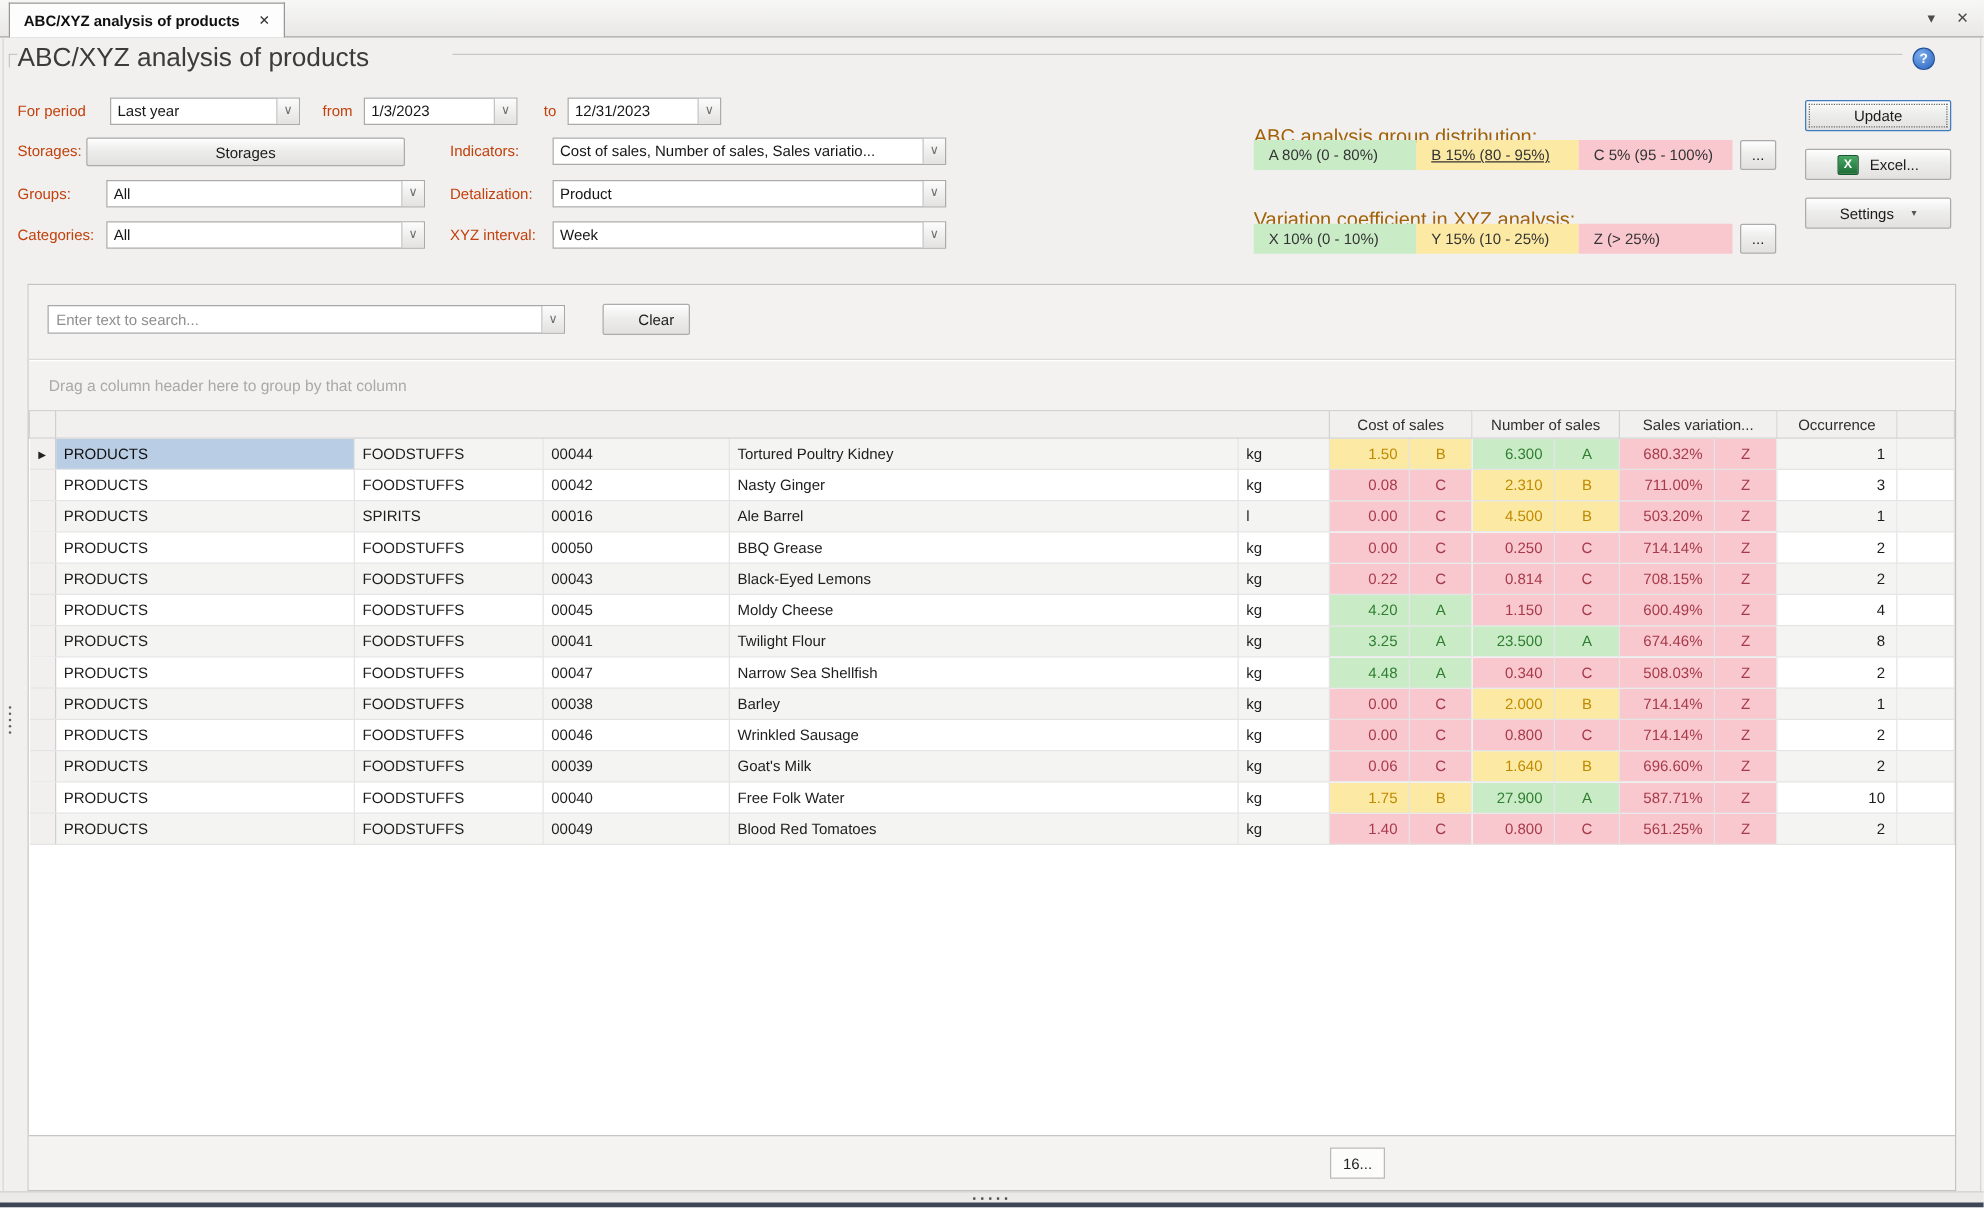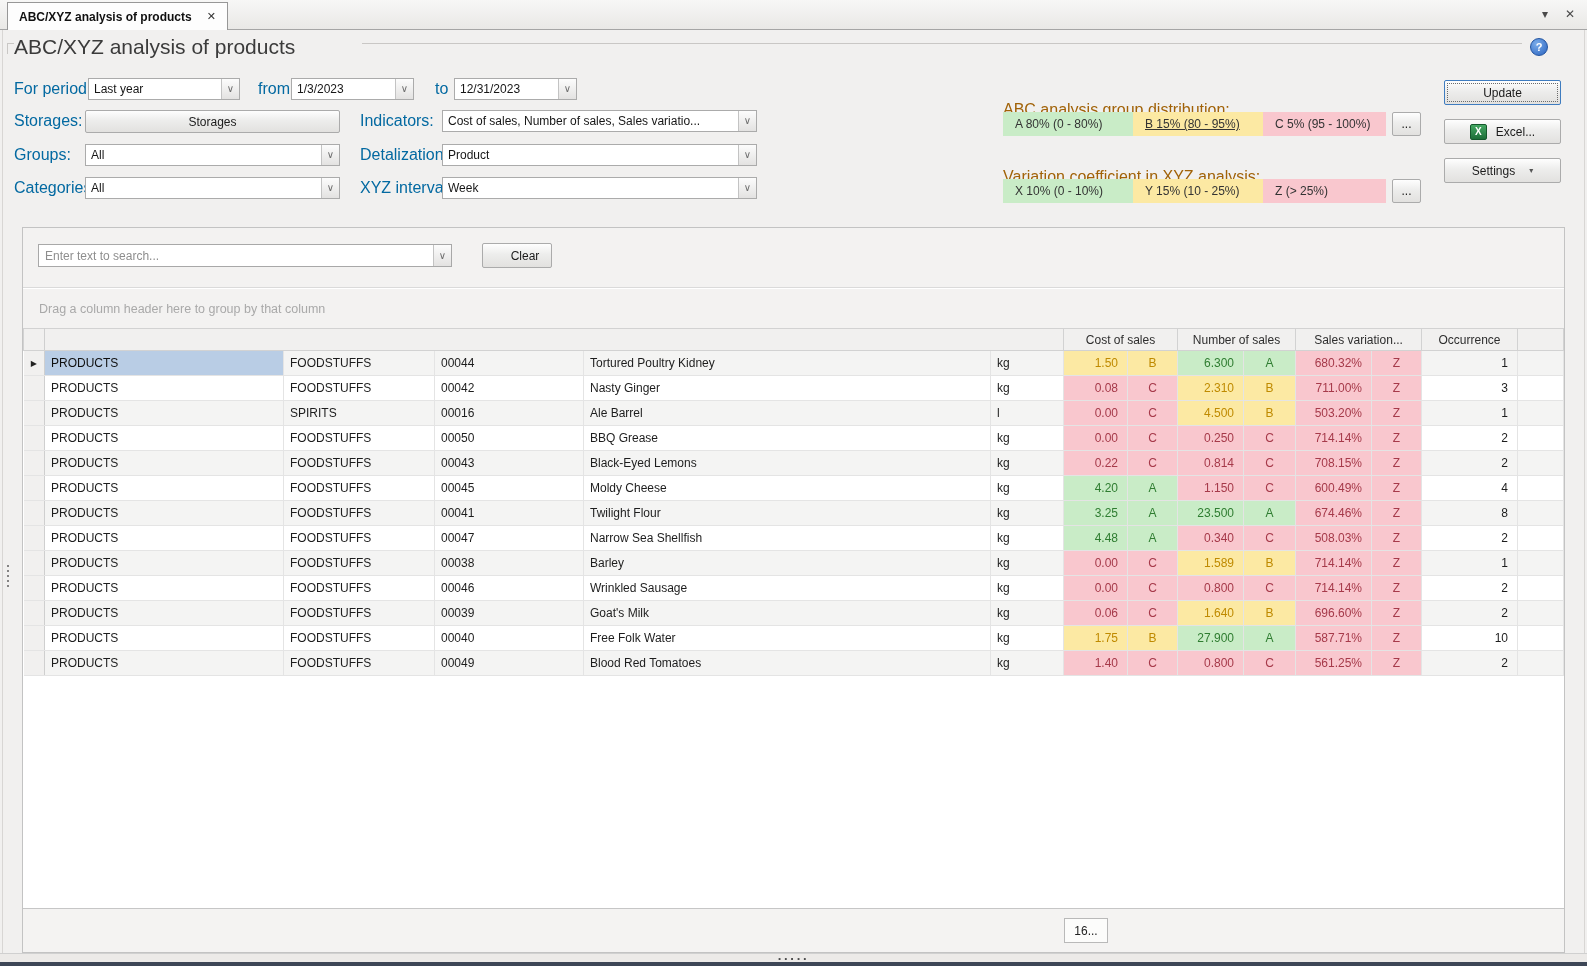--- a/index.html
+++ b/index.html
@@ -24,21 +24,21 @@
   
   .page-title { position:absolute; left:14px; top:35px; font-size:21px; color:#3b3b3b; }
   .gb-corner-h { position:absolute; left:7px; top:43px; width:7px; height:1px; background:#c9c7c5; }
   .gb-corner-v { position:absolute; left:7px; top:43px; width:1px; height:11px; background:#c9c7c5; }
   .gb-line { position:absolute; left:362px; top:43px; width:1160px; height:1px; background:#c9c7c5; }
   .help-btn { position:absolute; left:1530px; top:38px; width:18px; height:18px; border-radius:50%;
     background:radial-gradient(circle at 35% 30%,#7badea,#2b64c0); border:1px solid #2153a0;
     color:#fff; font-size:11px; font-weight:bold; display:flex; align-items:center; justify-content:center; }
 
   
-  .flabel { position:absolute; height:22px; display:flex; align-items:center; font-size:16px; color:#0369a1; }
+  .flabel { position:absolute; height:22px; display:flex; align-items:center; font-size:12px; color:#c2410c; }
   .combo { position:absolute; height:22px; background:#fff; border:1px solid #ababab; display:flex; }
   .combo .cval { flex:1; font-size:12px; color:#161616; padding:0 5px; display:flex;
     align-items:center; white-space:nowrap; overflow:hidden; }
   .dd { width:18px; border-left:1px solid #c3c3c3; background:linear-gradient(#fcfcfc,#e3e2e1);
     color:#6e6e6e; display:flex; align-items:center; justify-content:center;
     font-size:10px; line-height:1; flex:0 0 auto; }
   .btn { display:flex; align-items:center; justify-content:center; border:1px solid #ababab;
     background:linear-gradient(#fefefe,#ededec 45%,#e2e1df); font-size:12px; color:#1b1b1b; border-radius:2px; }
   .pos { position:absolute; }
   .btn-update { border-color:var(--focus-border); outline:1px dotted #6b6b6b; outline-offset:-4px; }
@@ -135,21 +135,21 @@
   <span class="cval">1/3/2023</span>
   <span class="dd">∨</span>
 </div>
 <div class="flabel" style="left:435px; top:78px;">to</div>
 <div class="combo" style="left:454px; top:78px; width:123px;">
   <span class="cval">12/31/2023</span>
   <span class="dd">∨</span>
 </div>
 
 <div class="flabel" style="left:14px; top:110px;">Storages:</div>
-<div class="btn pos" style="left:85px; top:110px; width:255px; height:23px;text-align:right;">Storages</div>
+<div class="btn pos" style="left:69px; top:110px; width:255px; height:23px;text-align:right;">Storages</div>
 
 <div class="flabel" style="left:14px; top:144px;">Groups:</div>
 <div class="combo" style="left:85px; top:144px; width:255px;">
   <span class="cval">All</span>
   <span class="dd">∨</span>
 </div>
 
 <div class="flabel" style="left:14px; top:177px;">Categories:</div>
 <div class="combo" style="left:85px; top:177px; width:255px;">
   <span class="cval">All</span>
@@ -371,21 +371,21 @@
   </tr>
         <tr class="grid-row alt">
     <td class="c-ind"></td>
     <td>PRODUCTS</td>
     <td>FOODSTUFFS</td>
     <td>00038</td>
     <td>Barley</td>
     <td>kg</td>
     <td class="c-num cl-p">0.00</td>
     <td class="c-mid cl-p">C</td>
-    <td class="c-num cl-y">1.589</td>
+    <td class="c-num cl-y">2.000</td>
     <td class="c-mid cl-y">B</td>
     <td class="c-num cl-p">714.14%</td>
     <td class="c-mid cl-p">Z</td>
     <td class="c-num">1</td>
     <td></td>
   </tr>
         <tr class="grid-row">
     <td class="c-ind"></td>
     <td>PRODUCTS</td>
     <td>FOODSTUFFS</td>

